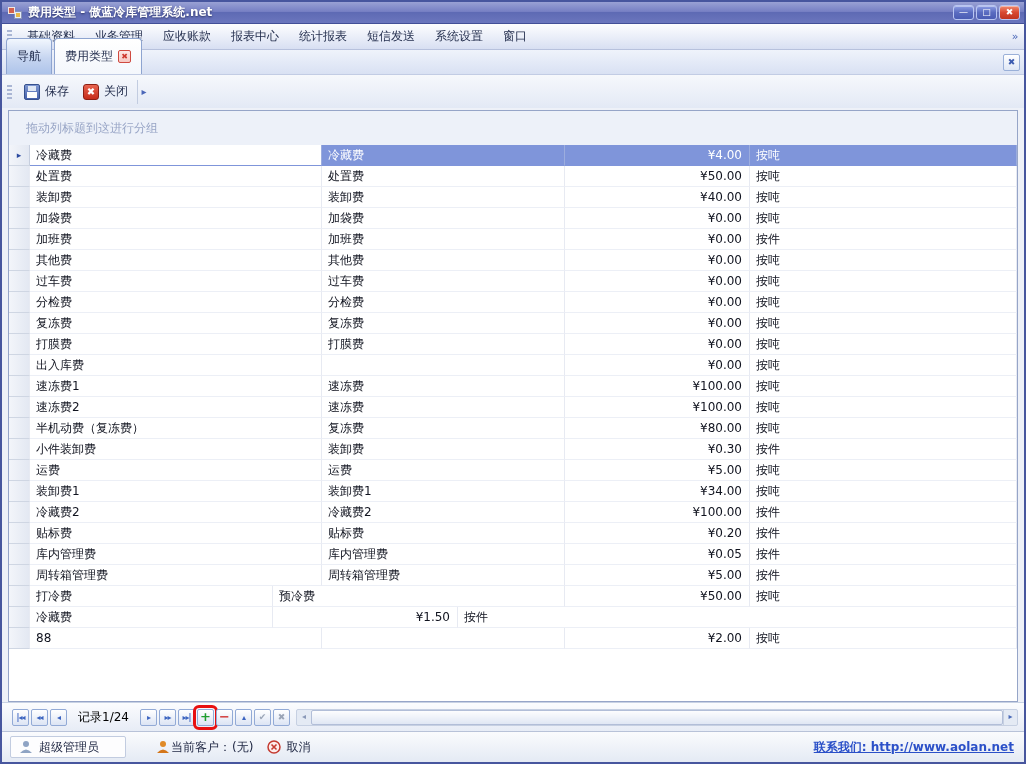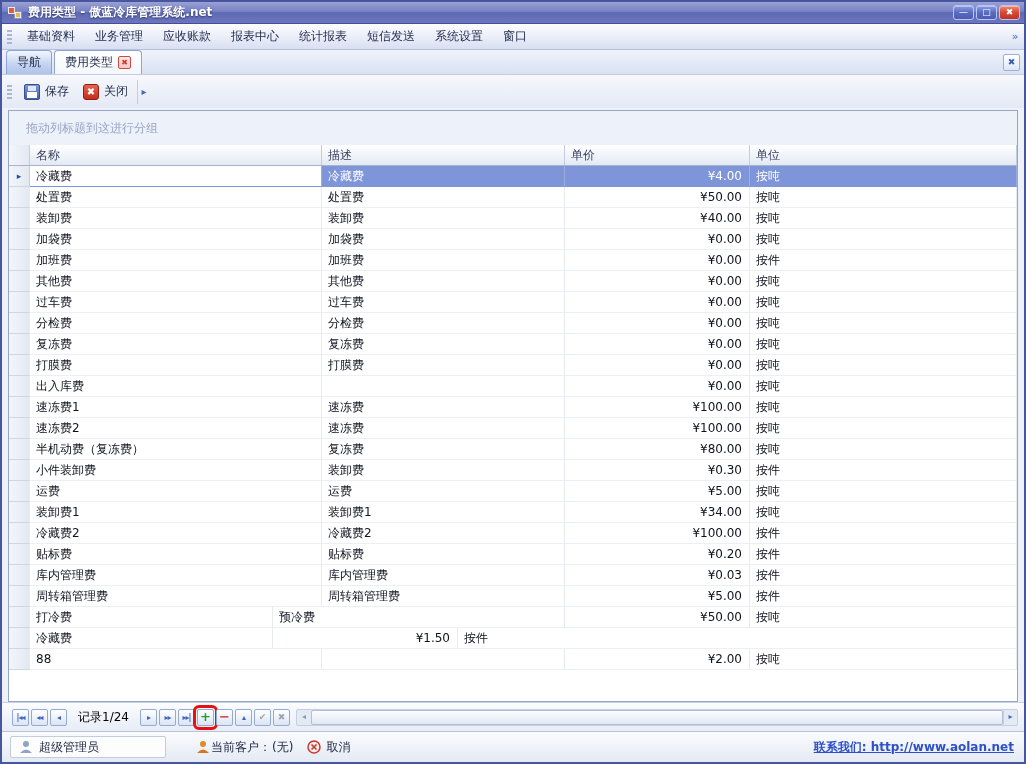--- a/index.html
+++ b/index.html
@@ -34,21 +34,21 @@
           background:repeating-linear-gradient(to bottom,#aab6d4 0 2px,transparent 2px 4px); }
   .menuitems { display:flex; flex:1; }
   .menu-item { padding:4px 10px; cursor:default; color:#1f2a4a; }
   .menu-overflow { width:14px; text-align:center; color:#4a66b8; font-size:11px; cursor:default; }
 
   
   .tabrow { height:25px; flex:0 0 25px; display:flex; align-items:flex-end;
             background:linear-gradient(#eff3fb,#d9e1f3); padding:0 4px 0 4px;
             border-bottom:1px solid #c2cce4; }
   .tabs { display:flex; gap:2px; flex:1; }
-  .tab { display:flex; align-items:center; gap:5px; height:24px; padding:0 10px;
+  .tab { display:flex; align-items:center; gap:5px; height:36px; padding:0 10px;
          border:1px solid #8ea4d0; border-bottom:none; border-radius:4px 4px 0 0;
          background:linear-gradient(#f2f7fe,#c6d5f0 55%,#aec4ea); cursor:default; }
   .tab.active { background:linear-gradient(#ffffff,#f4f7fc); }
   .tab-label { color:#1f2a4a; }
   .tab-close { width:13px; height:13px; border:1px solid #cf4a40; border-radius:2px; color:#cf3a30;
                background:linear-gradient(#fde8e6,#f6c8c2); font-size:8px; font-weight:bold;
                line-height:11px; text-align:center; cursor:default; }
   .tabrow-close { width:17px; height:17px; margin-bottom:3px; border:1px solid #9ab0d8; border-radius:2px;
                   background:linear-gradient(#ffffff,#dfe7f5); color:#3c5cb0; font-size:9px; font-weight:bold;
                   text-align:center; line-height:15px; cursor:default; }
@@ -115,21 +115,21 @@
   .sbtn { width:14px; height:15px; text-align:center; line-height:14px; font-size:8px; color:#8a99b8;
           cursor:default; }
   .sbtn.right { color:#4a6ab8; border-left:1px solid #c6d0e2; }
   .sthumb { flex:1; height:15px; background:linear-gradient(#fdfdfe,#e0e7f4); border:1px solid #b2bed8;
             border-radius:2px; cursor:default; }
 
   
   .statusbar { height:31px; flex:0 0 31px; display:flex; align-items:center;
                background:linear-gradient(#fafbfd,#e4eaf4); border-top:1px solid #b8c2d8;
                padding:0 10px 0 8px; }
-  .userpanel { display:flex; align-items:center; gap:6px; width:156px; height:22px;
+  .userpanel { display:flex; align-items:center; gap:6px; width:116px; height:22px;
                border:1px solid #c2cce0; border-radius:2px; background:#fdfdfe; padding:0 8px; }
   .custpanel { display:flex; align-items:center; gap:1px; margin-left:30px; }
   .cancelbtn { display:flex; align-items:center; gap:5px; margin-left:14px; cursor:default; }
   .contact { margin-left:auto; color:#2b50c8; text-decoration:underline; cursor:pointer;font-weight:bold; }
   .sb-icon { display:inline-block; }
 </style>
 </head>
 <body>
 
 <div class="window">
@@ -186,27 +186,20 @@
       <span class="redx-icon">✖</span>
       <span>关闭</span>
     </div>
     <span class="tb-chevron">▸</span>
   </div>
 
   <div class="gridwrap">
     <div class="grouppanel">
       <span>拖动列标题到这进行分组</span>
     </div>
-    <div class="gridhead">
-      <div class="cell ind hcell"></div>
-      <div class="cell c-name hcell">名称</div>
-      <div class="cell c-desc hcell">描述</div>
-      <div class="cell c-price hcell">单价</div>
-      <div class="cell c-unit hcell">单位</div>
-    </div>
     <div class="gridbody">
         <div class="grid-row selected">
           <div class="cell ind">▸</div>
           <div class="cell c-name focuscell">冷藏费</div>
           <div class="cell c-desc">冷藏费</div>
           <div class="cell c-price">¥4.00</div>
           <div class="cell c-unit">按吨</div>
         </div>
         <div class="grid-row">
           <div class="cell ind"></div>
@@ -331,21 +324,21 @@
           <div class="cell ind"></div>
           <div class="cell c-name">贴标费</div>
           <div class="cell c-desc">贴标费</div>
           <div class="cell c-price">¥0.20</div>
           <div class="cell c-unit">按件</div>
         </div>
         <div class="grid-row">
           <div class="cell ind"></div>
           <div class="cell c-name">库内管理费</div>
           <div class="cell c-desc">库内管理费</div>
-          <div class="cell c-price">¥0.03</div>
+          <div class="cell c-price">¥0.05</div>
           <div class="cell c-unit">按件</div>
         </div>
         <div class="grid-row">
           <div class="cell ind"></div>
           <div class="cell c-name">周转箱管理费</div>
           <div class="cell c-desc">周转箱管理费</div>
           <div class="cell c-price">¥5.00</div>
           <div class="cell c-unit">按件</div>
         </div>
         <div class="grid-row">

